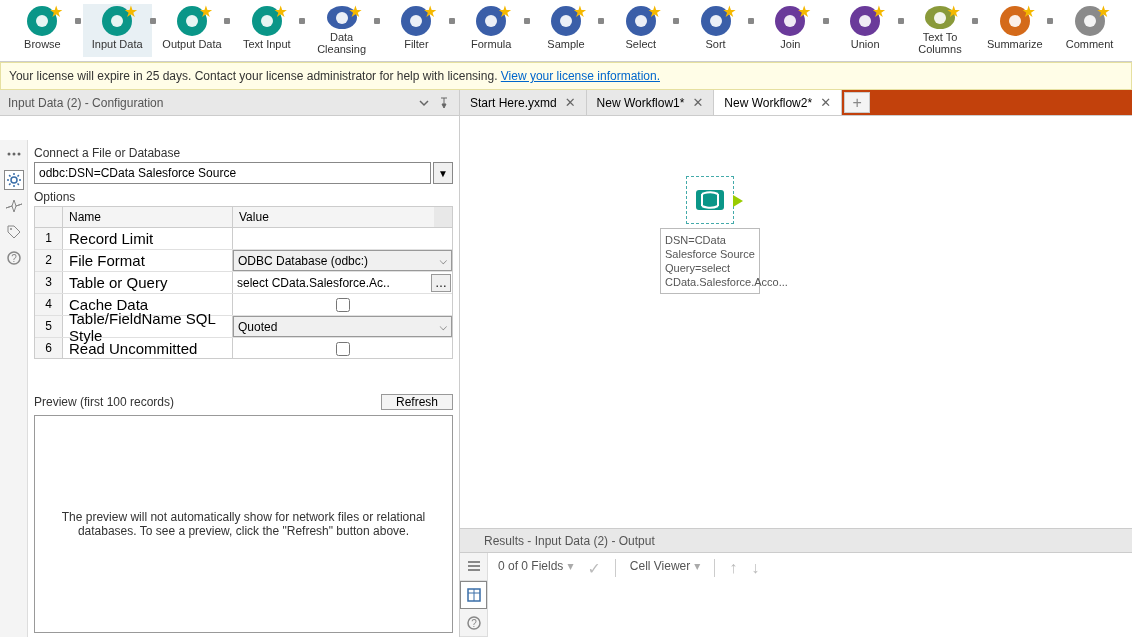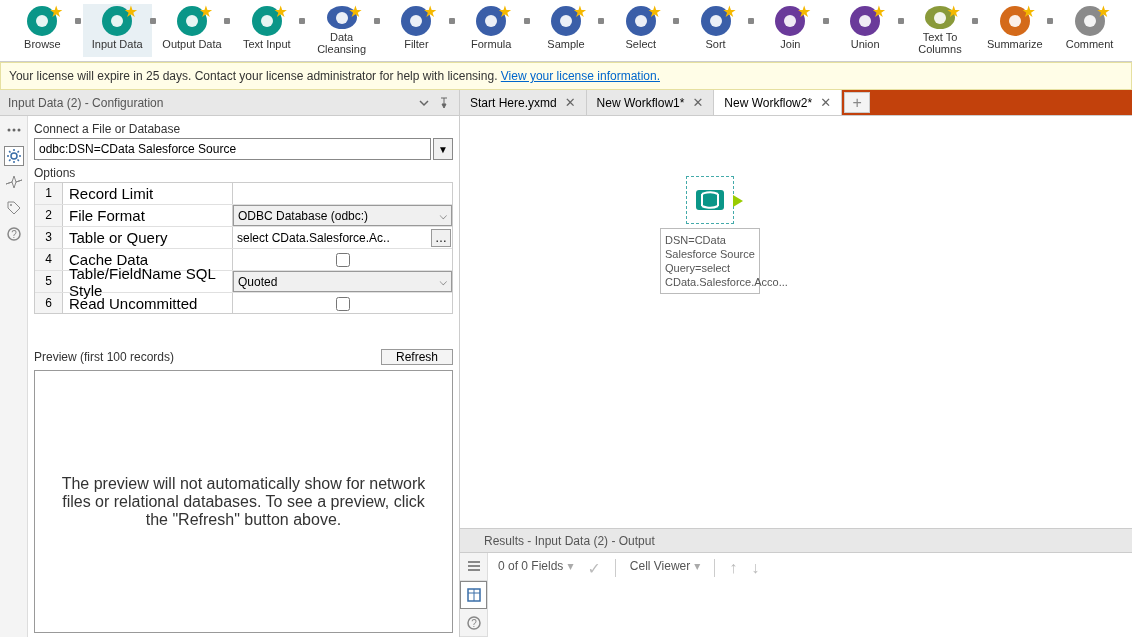--- a/index.html
+++ b/index.html
@@ -8,21 +8,21 @@
 .tool { display: flex; flex-direction: column; align-items: center; justify-content: flex-start; width: 72px; cursor: pointer; padding: 2px; position: relative; }
 .tool.active { background: #e8f0f4; }
 .tool-icon { width: 30px; height: 30px; border-radius: 50%; display: flex; align-items: center; justify-content: center; position: relative; }
 .tool-label { font-size: 11px; text-align: center; margin-top: 2px; color: #333; line-height: 12px; }
 .connector { position: absolute; width: 6px; height: 6px; background: #888; border-radius: 1px; }
 .conn-left { left: -8px; top: 14px; }
 .star { position: absolute; top: -4px; right: -6px; color: #f5b800; font-size: 16px; }
 .license-bar { background: #fffde7; border: 1px solid #e6e0a0; padding: 6px 8px; font-size: 12px; color: #333; }
 .license-bar a { color: #0066cc; text-decoration: underline; }
 .main { flex: 1; display: flex; min-height: 0; }
-.config-panel { width: 460px; display: flex; flex-direction: column; border-right: 1px solid #ccc; }
+.config-panel { width: 460px; display: flex; flex-direction: column; border-right: 1px solid #ccc; gap: 24px; }
 .config-header { background: #e8e8e8; padding: 4px 8px; display: flex; align-items: center; justify-content: space-between; border-bottom: 1px solid #ccc; height: 26px; }
 .config-header-title { color: #555; font-size: 12px; }
 .config-header-icons { display: flex; gap: 6px; }
 .pin-icon, .chev-icon { width: 14px; height: 14px; cursor: pointer; }
 .config-body { flex: 1; display: flex; min-height: 0; }
 .side-icons { width: 28px; background: #f4f4f4; border-right: 1px solid #ddd; display: flex; flex-direction: column; align-items: center; padding-top: 4px; gap: 6px; }
 .side-icon { width: 20px; height: 20px; display: flex; align-items: center; justify-content: center; cursor: pointer; }
 .side-icon.active { border: 1px solid #888; background: #fff; }
 .config-content { flex: 1; display: flex; flex-direction: column; padding: 4px 6px; overflow: hidden; }
 .section-label { font-size: 12px; color: #333; margin: 2px 0; }
@@ -42,21 +42,21 @@
 .opt-row .col-val { flex: 1; padding: 0; font-size: 12px; display: flex; align-items: center; }
 .val-select { width: 100%; height: 100%; border: 1px solid #999; background: #f0f0f0; padding: 0 4px; font-size: 12px; display: flex; align-items: center; justify-content: space-between; }
 .val-text-btn { width: 100%; height: 100%; display: flex; align-items: center; }
 .val-text { flex: 1; padding: 0 4px; }
 .val-btn { width: 20px; border: 1px solid #999; background: #f0f0f0; display: flex; align-items: center; justify-content: center; height: 18px; margin: 1px; }
 .val-check { width: 100%; display: flex; justify-content: center; align-items: center; }
 .val-check input { width: 14px; height: 14px; }
 .preview-section { margin-top: 10px; flex: 1; display: flex; flex-direction: column; }
 .preview-header { display: flex; justify-content: space-between; align-items: center; margin-top: 24px; }
 .refresh-btn { padding: 0 14px; border: 1px solid #999; background: #f4f4f4; cursor: pointer; font-size: 12px; }
-.preview-box { flex: 1; border: 1px solid #999; margin-top: 4px; padding: 20px; display: flex; align-items: center; justify-content: center; text-align: center; color: #333; font-size: 16px; }
+.preview-box { flex: 1; border: 1px solid #999; margin-top: 4px; padding: 20px; display: flex; align-items: center; justify-content: center; text-align: center; color: #333; font-size: 12px; }
 .canvas-panel { flex: 1; display: flex; flex-direction: column; }
 .tabs { display: flex; background: #c2410c; border-bottom: 1px solid #ccc; height: 26px; align-items: stretch; }
 .tab { padding: 4px 10px; border-right: 1px solid #ccc; display: flex; align-items: center; gap: 8px; cursor: pointer; font-size: 12px; background: #e8e8e8; }
 .tab.active { background: #fff; }
 .tab-close { color: #666; font-size: 13px; cursor: pointer; }
 .tab-add { width: 26px; display: flex; align-items: center; justify-content: center; color: #888; font-size: 16px; cursor: pointer; border: 1px solid #ccc; margin: 2px; background: #f4f4f4; }
 .canvas { flex: 1; background: #fff; position: relative; }
 .node { position: absolute; left: 200px; top: 60px; width: 100px; }
 .node-icon-box { width: 48px; height: 48px; border: 1px dashed #4aa; margin: 0 auto 4px; display: flex; align-items: center; justify-content: center; position: relative; }
 .node-out { position: absolute; right: -10px; top: 18px; width: 10px; height: 12px; background: #9c0; clip-path: polygon(0 0, 100% 50%, 0 100%); }
@@ -285,20 +285,26 @@
           </div>
       </div>
       <div class="config-content">
         <div class="section-label">Connect a File or Database</div>
         <div class="conn-row">
           <input class="conn-input" value="odbc:DSN=CData Salesforce Source" style="">
           <div class="dropdown-btn">▼</div>
         </div>
         <div class="section-label">Options</div>
         <div class="options-table">
+          <div class="opt-header">
+            <div class="col-num"></div>
+            <div class="col-name">Name</div>
+            <div class="col-val">Value</div>
+            <div class="col-scroll"></div>
+          </div>
           <div class="opt-body" id="opt-body">
               <div class="opt-row">
                 <div class="col-num">1</div>
     <div class="col-name">Record Limit</div>
     <div class="col-val"></div>
               </div>
               <div class="opt-row">
                 <div class="col-num">2</div>
     <div class="col-name">File Format</div>
     <div class="col-val">

